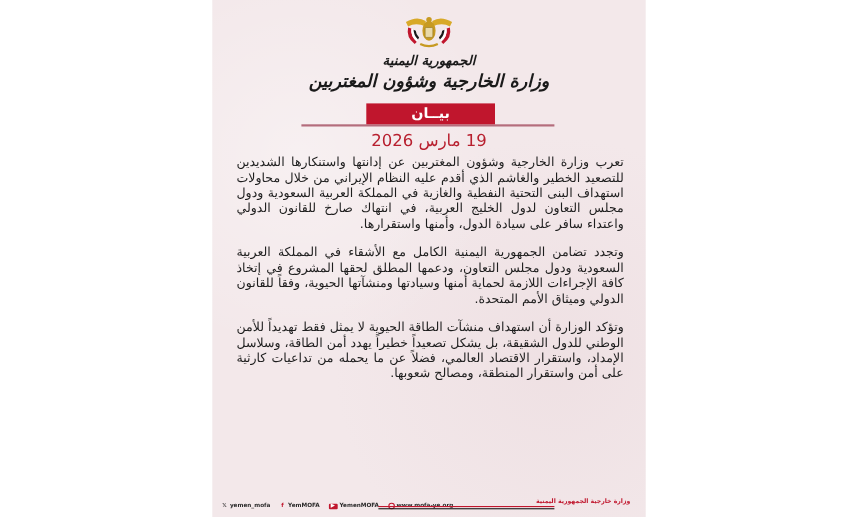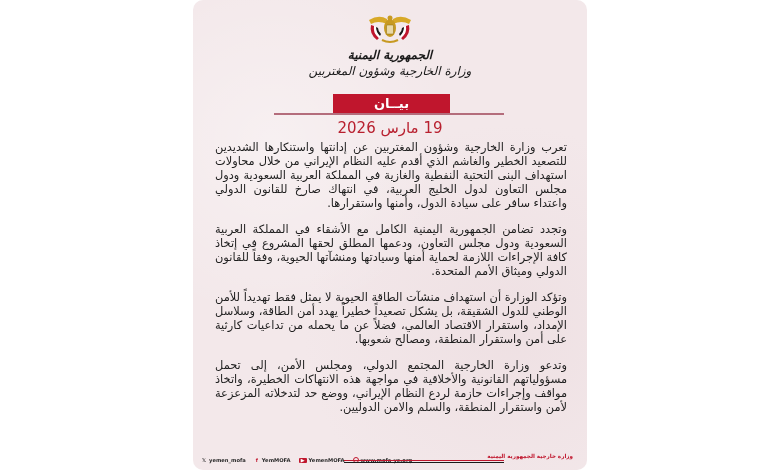--- a/index.html
+++ b/index.html
@@ -20,21 +20,20 @@
       position: absolute;
       left: 193px;
       top: 0;
       width: 394px;
       height: 470px;
       background: #f3e8ea;
       background-image:
         radial-gradient(circle at 20% 30%, rgba(255,255,255,0.35) 0, rgba(255,255,255,0) 40%),
         radial-gradient(circle at 80% 70%, rgba(230,210,214,0.35) 0, rgba(255,255,255,0) 45%);
       overflow: hidden;
-      border-radius: 10px;
     }
 
     
     .emblem {
       position: absolute;
       left: 172px;
       top: 14px;
       width: 50px;
       height: 32px;
     }
@@ -51,22 +50,22 @@
       color: #1a1a1a;
       letter-spacing: 0.5px;
     }
     .header-line1 {
       top: 48px;
       font-size: 12px;
       font-weight: bold;
     }
     .header-line2 {
       top: 64px;
-      font-size: 12px;
-      font-weight: normal;
+      font-size: 16px;
+      font-weight: bold;
     }
 
     
     .rule-title {
       position: absolute;
       left: 81px;
       top: 113px;
       width: 230px;
       height: 2px;
       background: #b46d7c;
@@ -208,21 +207,20 @@
 
     <div class="rule-title"></div>
     <div class="banner">بيــان</div>
 
     <div class="date">19 مارس 2026</div>
 
     <div class="body">
       <p class="para">تعرب وزارة الخارجية وشؤون المغتربين عن إدانتها واستنكارها الشديدين للتصعيد الخطير والغاشم الذي أقدم عليه النظام الإيراني من خلال محاولات استهداف البنى التحتية النفطية والغازية في المملكة العربية السعودية ودول مجلس التعاون لدول الخليج العربية، في انتهاك صارخ للقانون الدولي واعتداء سافر على سيادة الدول، وأمنها واستقرارها.</p>
       <p class="para">وتجدد تضامن الجمهورية اليمنية الكامل مع الأشقاء في المملكة العربية السعودية ودول مجلس التعاون، ودعمها المطلق لحقها المشروع في إتخاذ كافة الإجراءات اللازمة لحماية أمنها وسيادتها ومنشآتها الحيوية، وفقاً للقانون الدولي وميثاق الأمم المتحدة.</p>
       <p class="para">وتؤكد الوزارة أن استهداف منشآت الطاقة الحيوية لا يمثل فقط تهديداً للأمن الوطني للدول الشقيقة، بل يشكل تصعيداً خطيراً يهدد أمن الطاقة، وسلاسل الإمداد، واستقرار الاقتصاد العالمي، فضلاً عن ما يحمله من تداعيات كارثية على أمن واستقرار المنطقة، ومصالح شعوبها.</p>
-      <p class="para">وتدعو وزارة الخارجية المجتمع الدولي، ومجلس الأمن، إلى تحمل مسؤولياتهم القانونية والأخلاقية في مواجهة هذه الانتهاكات الخطيرة، واتخاذ مواقف وإجراءات حازمة لردع النظام الإيراني، ووضع حد لتدخلاته المزعزعة لأمن واستقرار المنطقة، والسلم والامن الدوليين.</p>
     </div>
 
     <div class="footer">
       <div class="social">
         <span class="social-item">
           <span class="ico ico-x">𝕏</span>
           <span>yemen_mofa</span>
         </span>
         <span class="social-item">
           <span class="ico ico-fb">f</span>

